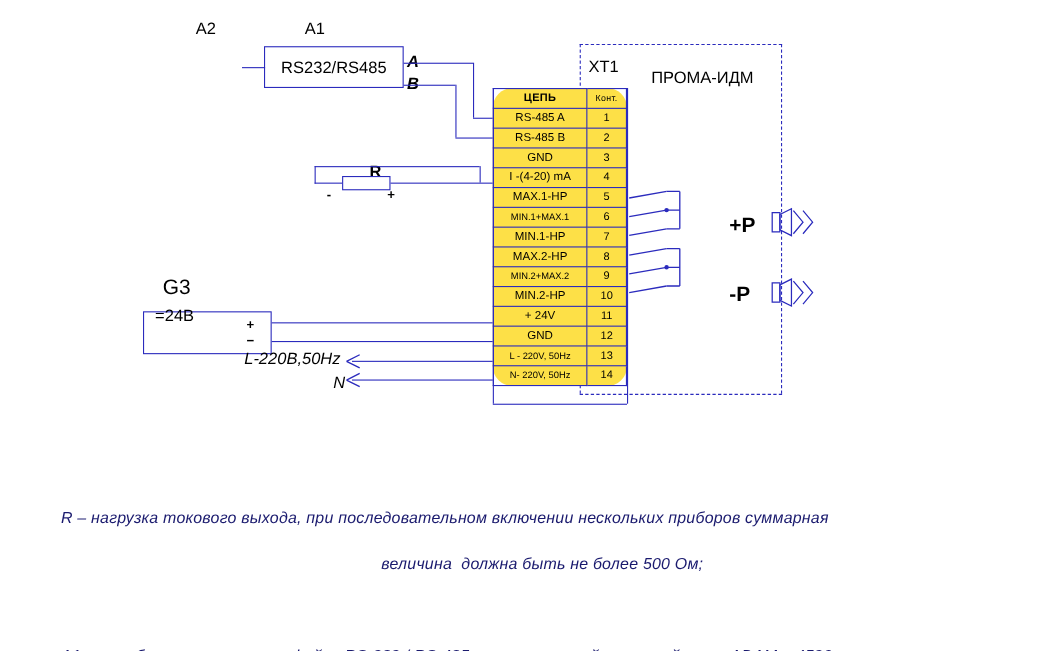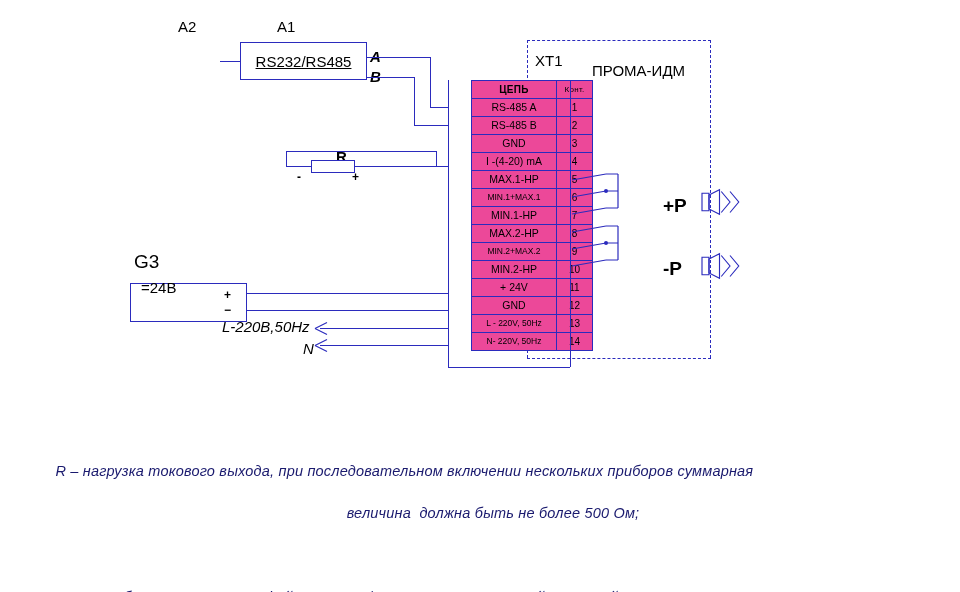--- a/index.html
+++ b/index.html
@@ -46,25 +46,26 @@
   .ctr {
     display: flex;
     align-items: center;
     justify-content: center;
     text-align: center;
   }
 
   
   #term-table {
     position: absolute;
-    left: 471px;
+    left: 448px;
     top: 80px;
     width: 122px;
     border-collapse: collapse;
-    background: #ec4899;
+    background: #fde047;
+    border-radius: 18px;
   }
   #term-table td {
     border: 1px solid #2b2bbd;
     height: 17px;
     padding: 0;
     font-size: 10.5px;
     text-align: center;
     vertical-align: middle;
     font-family: "Liberation Sans", sans-serif;
     color: #000;
@@ -122,21 +123,21 @@
 
   <div class="dash-v" style="left:527px; top:40px; height:318px;"></div>
   <div class="dash-v" style="left:710px; top:40px; height:318px;"></div>
   <div class="dash-h" style="left:527px; top:40px; width:184px;"></div>
   <div class="dash-h" style="left:527px; top:358px; width:184px;"></div>
 
   <div class="lbl lbl-med" style="left:178px; top:18px;">A2</div>
   <div class="lbl lbl-med" style="left:277px; top:18px;">A1</div>
 
 
-  <div class="bx ctr" style="left:240px; top:42px; width:127px; height:38px;text-decoration:underline;">
+  <div class="bx ctr" style="left:240px; top:42px; width:127px; height:38px;">
     <span class="lbl-med" style="position:static;">RS232/RS485</span>
   </div>
 
   <div class="ln-h" style="left:220px; top:61px; width:21px;"></div>
 
   <div class="lbl lbl-med ital bold" style="left:370px; top:48px;">A</div>
   <div class="lbl lbl-med ital bold" style="left:370px; top:68px;">B</div>
 
   <div class="ln-h" style="left:367px; top:57px; width:63px;"></div>
   <div class="ln-v" style="left:430px; top:57px; height:50px;"></div>
@@ -151,21 +152,21 @@
   <div class="bx" style="left:311px; top:160px; width:44px; height:13px;"></div>
 
   <div class="ln-h" style="left:286px; top:151px; width:150px;"></div>
   <div class="ln-v" style="left:286px; top:151px; height:16px;"></div>
   <div class="ln-h" style="left:286px; top:166px; width:25px;"></div>
   <div class="ln-h" style="left:355px; top:166px; width:93px;"></div>
   <div class="ln-v" style="left:436px; top:151px; height:15px;"></div>
   <div class="lbl lbl-sm bold" style="left:297px; top:170px;">-</div>
   <div class="lbl lbl-sm bold" style="left:352px; top:170px;">+</div>
 
-  <div class="lbl lbl-big" style="left:134px; top:251px;">G3</div>
+  <div class="lbl lbl-big" style="left:148px; top:251px;">G3</div>
   <div class="bx" style="left:130px; top:283px; width:117px; height:39px;"></div>
   <div class="lbl lbl-med" style="left:141px; top:279px;">=24В</div>
   <div class="lbl lbl-sm bold" style="left:224px; top:288px;">+</div>
   <div class="lbl lbl-sm bold" style="left:224px; top:303px;">−</div>
 
   <div class="ln-h" style="left:247px; top:293px; width:201px;"></div>
   <div class="ln-h" style="left:247px; top:310px; width:201px;"></div>
 
   <div class="lbl lbl-med ital" style="left:222px; top:318px;">L-220В,50Hz</div>
   <div class="lbl lbl-med ital" style="left:303px; top:340px;">N</div>

